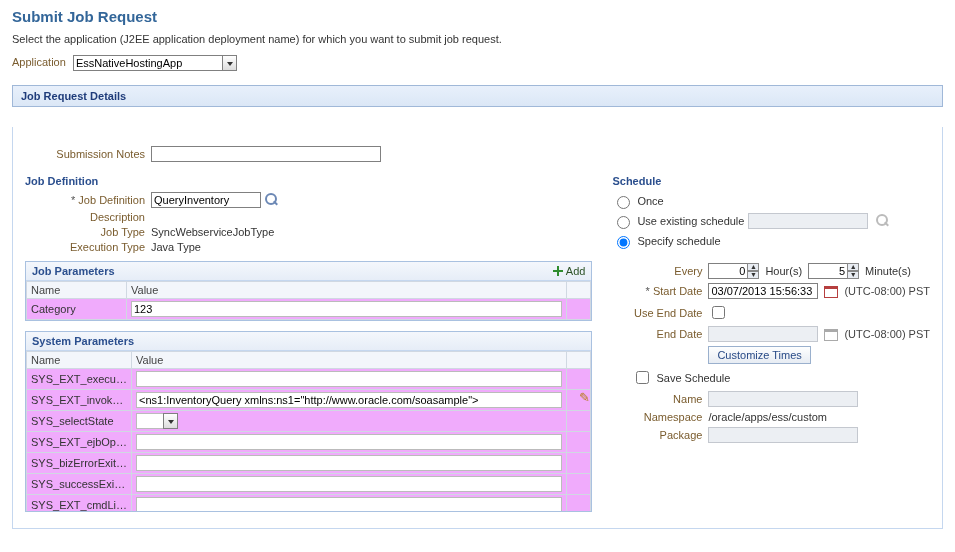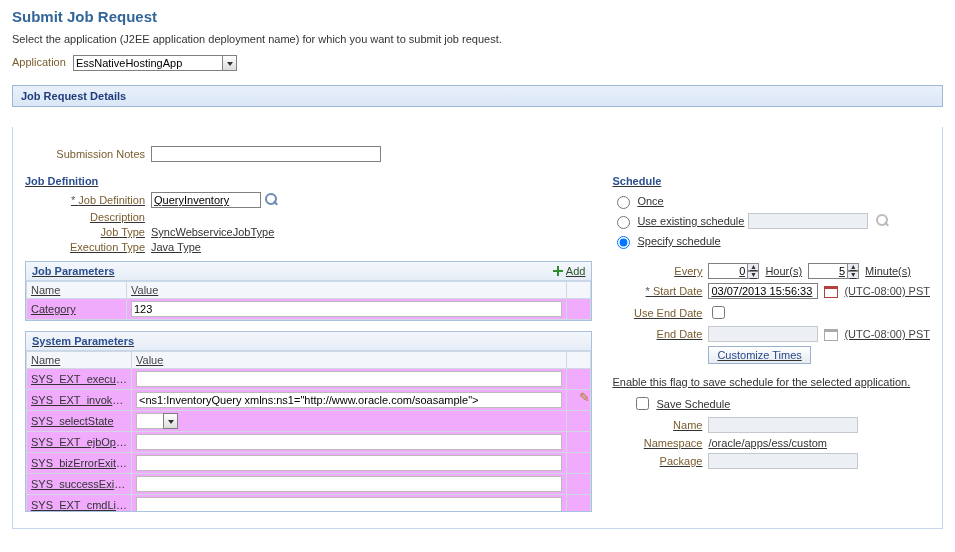--- a/index.html
+++ b/index.html
@@ -56,21 +56,21 @@
     display: flex;
     align-items: center;
     margin: 3px 0;
   }
   .field-row .flabel {
     color: #7a5c2e;
     text-align: right;
     width: 120px;
     margin-right: 6px;
   }
-  .columns { display: flex; gap: 20px; text-decoration: underline; }
+  .columns { display: flex; gap: 20px; }
   .colL { flex: 1 1 600px; min-width: 0; }
   .colR { flex: 0 0 300px; position: relative; }
 
   .box {
     border: 1px solid #a9c1e0;
     background: #fff;
   }
   .box-title {
     background: linear-gradient(#f4f7fc, #e6edf7);
     color: #2b4f8e;
@@ -375,21 +375,20 @@
           <input type="text" readonly="" class="disabled" style="width: 110px;" value="">
           <span class="cal-icon disabled"></span>
           <span class="tz">(UTC-08:00) PST</span>
         </div>
 
         <div class="sched-field">
           <span class="slabel"></span>
           <button class="btn">Customize Times</button>
         </div>
 
-        <div class="schedule-hint">Enable this flag to save schedule for the selected application.</div>
 
         <div class="radio-row" style="margin-left:20px">
           <input type="checkbox" style="">
           <span>Save Schedule</span>
         </div>
 
         <div class="sched-field">
           <span class="slabel">Name</span>
           <input type="text" readonly="" class="disabled" style="width: 150px;" value="">
         </div>

